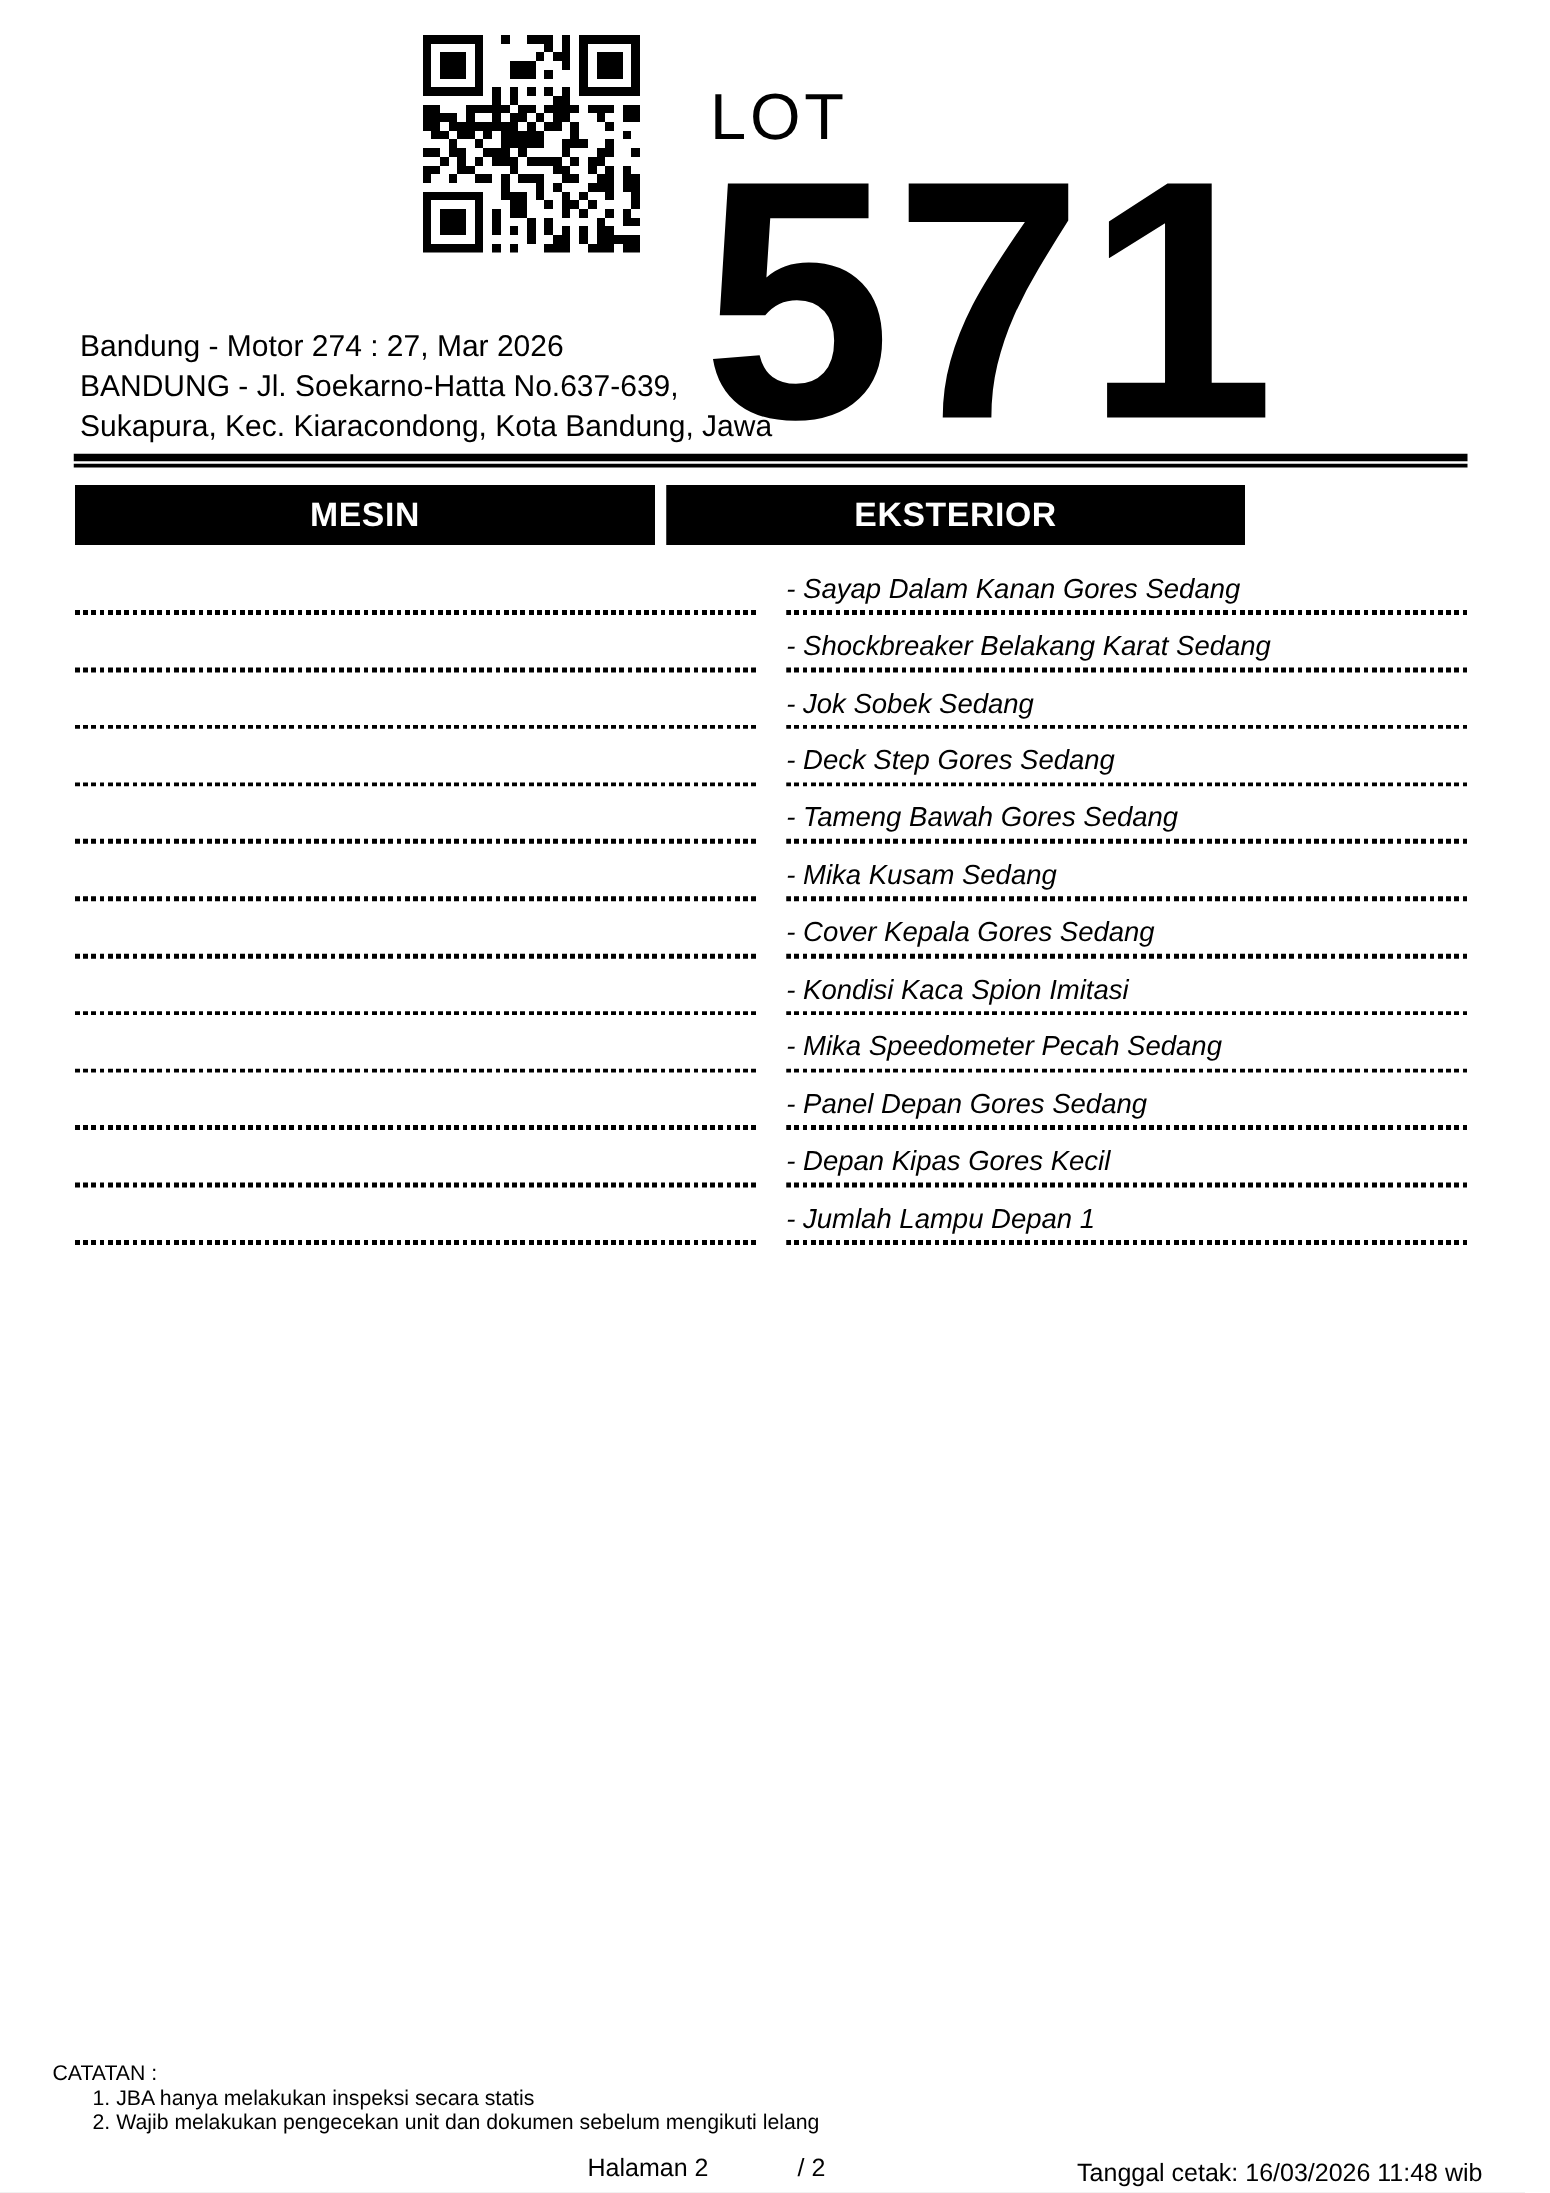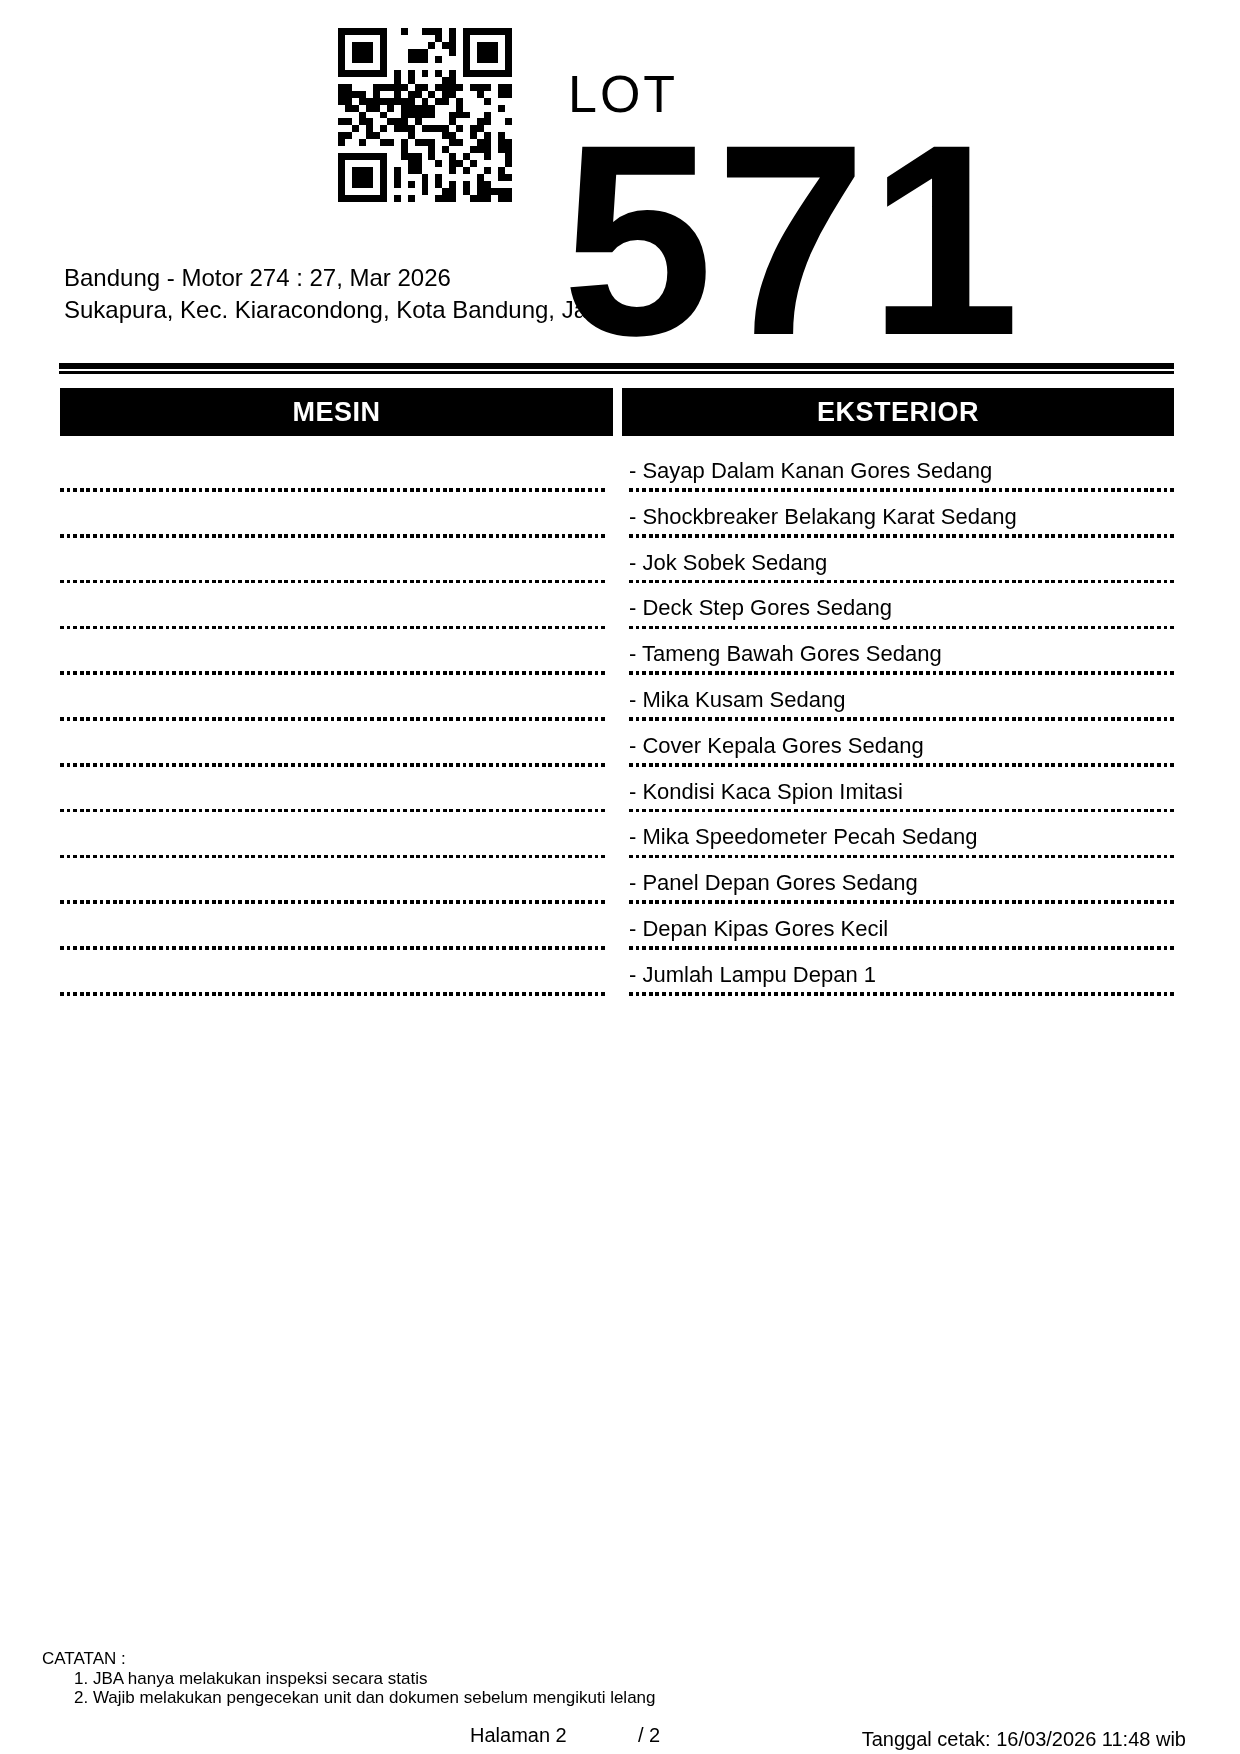--- a/index.html
+++ b/index.html
@@ -20,31 +20,31 @@
     font-size:272px; line-height:272px; font-weight:bold; letter-spacing:2px;
   }
   .address {
     position:absolute; left:64px; top:262px; width:540px;
     font-size:24px; line-height:32px; white-space:nowrap;
   }
   .rule { position:absolute; left:59px; top:363px; width:1115px; }
   .rule-thick { height:6px; background:#000; }
   .rule-thin  { height:3px; background:#000; margin-top:2px; }
 
-  .cols-header { position:absolute; left:60px; top:388px; width:1114px; display:flex; gap:9px; }
+  .cols-header { position:absolute; left:60px; top:388px; width:936px; display:flex; gap:9px; }
   .col-h {
     height:48px; background:#000; color:#fff; font-weight:bold;
     font-size:27px; letter-spacing:0.5px;
     display:flex; align-items:center; justify-content:center;
   }
   .col-h-left  { width:553px; }
   .col-h-right { width:552px; }
 
   .rows { position:absolute; left:60px; top:447px; width:1114px; }
-  .row { display:flex; gap:23px; height:45.8px; }
+  .row { display:flex; gap:23px; height:45.8px;font-style:italic; }
   .cell {
     position:relative; box-sizing:border-box; padding-top:12px;
     font-size:22px; line-height:24px; white-space:nowrap;
   }
   .cell-left  { width:553px; }
   .cell-right { width:552px; }
   .cell::after {
     content:""; position:absolute; left:0; right:0; bottom:1px; height:3.5px;
     background:repeating-linear-gradient(to right, #000 0px, #000 3.8px, transparent 3.8px, transparent 6.6px);
   }
@@ -373,20 +373,21 @@
         <rect x="23" y="24" width="1" height="1" fill="#000000"></rect>
         <rect x="24" y="24" width="1" height="1" fill="#000000"></rect>
       </svg>
     </div>
 
   <div class="lot-label">LOT</div>
   <div class="lot-number">571</div>
 
   <div class="address">
     <div>Bandung - Motor 274 : 27, Mar 2026</div>
+    <div>BANDUNG - Jl. Soekarno-Hatta No.637-639,</div>
     <div>Sukapura, Kec. Kiaracondong, Kota Bandung, Jawa</div>
   </div>
 
   <div class="rule">
     <div class="rule-thick"></div>
     <div class="rule-thin"></div>
   </div>
 
   <div class="cols-header">
     <div class="col-h col-h-left">MESIN</div>

